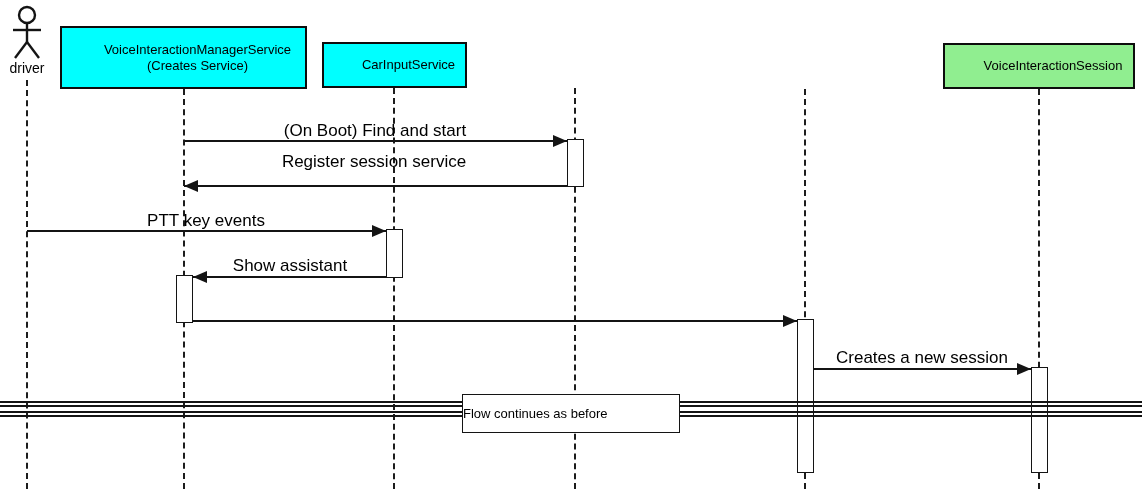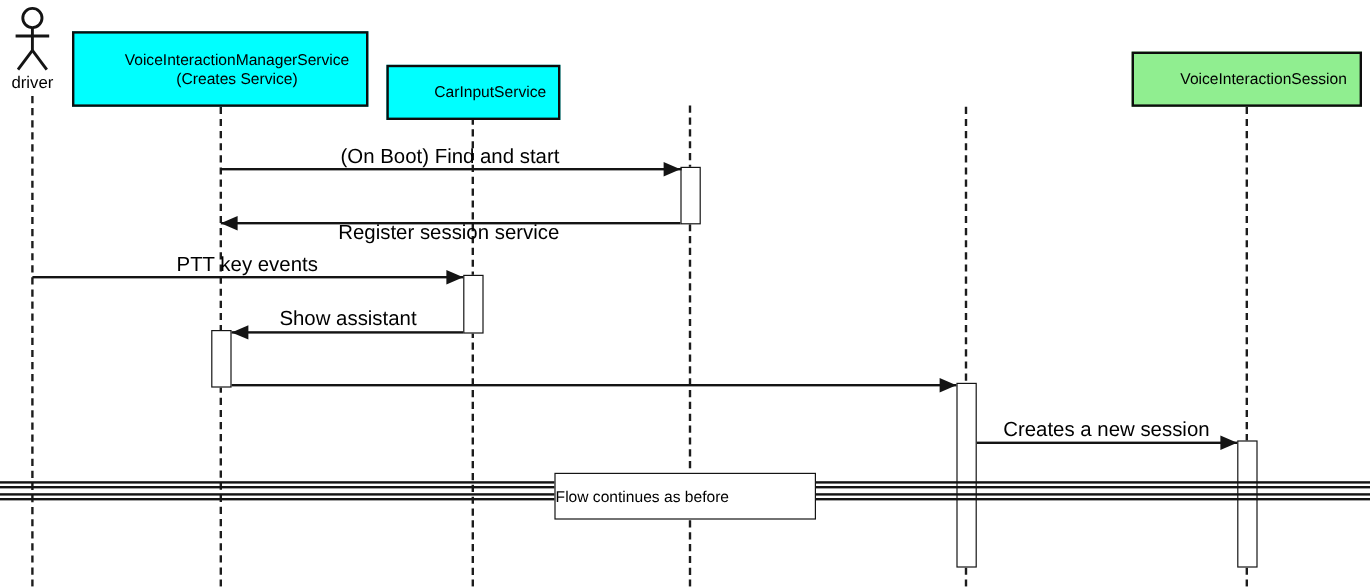--- a/index.html
+++ b/index.html
@@ -54,21 +54,21 @@
   <div class="divider-line" style="top:401px"></div>
   <div class="divider-line" style="top:411px"></div>
   <div class="divider-box" style="left:462px;top:394px;width:218px;height:39px">
     <span>Flow continues as before</span>
   </div>
 
   <div class="msg-label" style="left:375px;top:121px">(On Boot) Find and start</div>
   <div class="msg-line" style="left:184px;top:140px;width:384px"></div>
   <div class="arrowhead right" style="left:553px;top:135px"></div>
 
-  <div class="msg-label" style="left:374px;top:184px">Register session service</div>
+  <div class="msg-label" style="left:374px;top:152px">Register session service</div>
   <div class="msg-line" style="left:184px;top:185px;width:383px"></div>
   <div class="arrowhead left" style="left:184px;top:180px"></div>
 
   <div class="msg-label" style="left:206px;top:211px">PTT key events</div>
   <div class="msg-line" style="left:27px;top:230px;width:359px"></div>
   <div class="arrowhead right" style="left:372px;top:225px"></div>
 
   <div class="msg-label" style="left:290px;top:256px">Show assistant</div>
   <div class="msg-line" style="left:193px;top:276px;width:193px"></div>
   <div class="arrowhead left" style="left:193px;top:271px"></div>
@@ -86,20 +86,20 @@
     <line x1="6" y1="25" x2="34" y2="25" stroke="#141414" stroke-width="2.4"></line>
     <line x1="20" y1="37" x2="8" y2="53" stroke="#141414" stroke-width="2.4"></line>
     <line x1="20" y1="37" x2="32" y2="53" stroke="#141414" stroke-width="2.4"></line>
   </svg>
   <div class="actor-label" style="left:27px;top:60px">driver</div>
 
   <div class="pbox" style="left: 60px; top: 26px; width: 247px; height: 63px; background: rgb(0, 255, 255);">
     <div>VoiceInteractionManagerService</div>
     <div>(Creates Service)</div>
   </div>
-  <div class="pbox" style="left: 322px; top: 54px; width: 145px; height: 46px; background: rgb(0, 255, 255);">
+  <div class="pbox" style="left: 322px; top: 42px; width: 145px; height: 46px; background: rgb(0, 255, 255);">
     <div>CarInputService</div>
   </div>
   <div class="pbox" style="left: 943px; top: 43px; width: 192px; height: 46px; background: rgb(144, 238, 144);">
     <div>VoiceInteractionSession</div>
   </div>
 
 </div>
 
 </body></html>

